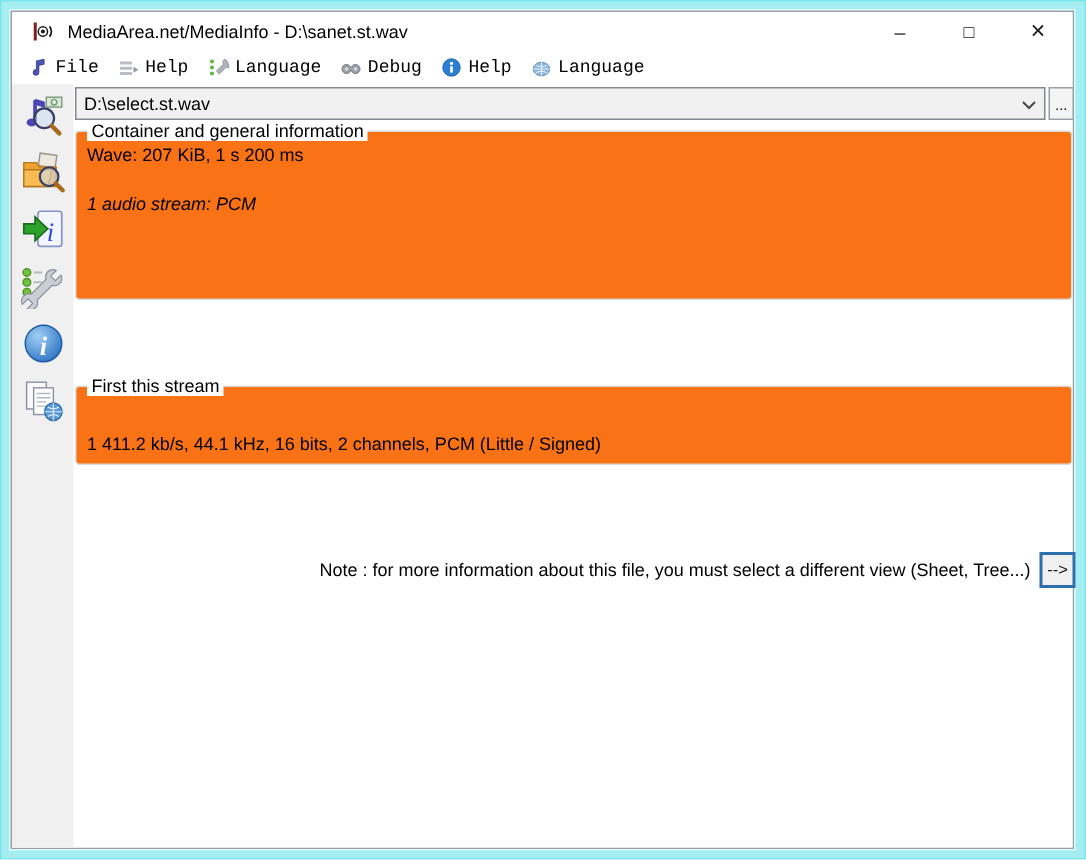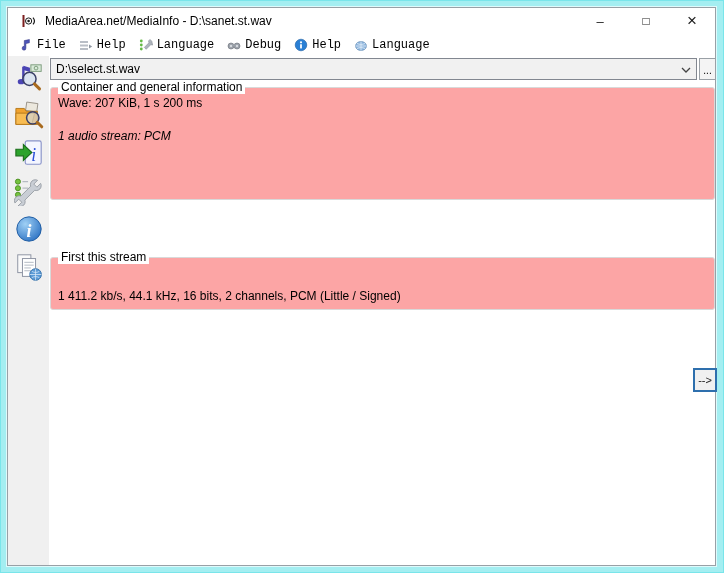--- a/index.html
+++ b/index.html
@@ -42,21 +42,21 @@
            background:#f1f1f1; border:1px solid #828790; display:flex; align-items:center;
            padding:0 20px 0 5px; }
   .combo-value { white-space:nowrap; overflow:hidden; }
   .combo-arrow { position:absolute; right:4px; top:5px; width:12px; height:12px; }
   .browse-btn { position:absolute; left:691px; top:2px; width:17px; height:22px;
                 background:#f4f4f4; border:1px solid #9aa0a6; display:flex;
                 align-items:flex-end; justify-content:center; font-size:10px; padding-bottom:3px; }
 
   
   .groupbox { position:absolute; left:42px; width:665px; border:1px solid #d9d9d9;
-              border-radius:3px; background:#fca5a5; }
+              border-radius:3px; background:#f97316; }
   .groupbox .gb-label { position:absolute; top:-8px; left:7px; background:#fff;
                         padding:0 3px; white-space:nowrap; }
   #group-general { top:31px; height:113px; }
   #group-audio   { top:201px; height:53px; }
   .gb-line { position:absolute; left:7px; white-space:nowrap; }
   #gen-line1-left  { top:8px; }
   #gen-line1-right { top:8px; left:330px; }
   #gen-line2 { top:41px;font-style:italic; }
   #aud-line1 { top:31px;text-align:center; }
 
@@ -214,17 +214,18 @@
         <span class="gb-label">Container and general information</span>
         <span class="gb-line" id="gen-line1-left">Wave: 207 KiB, 1 s 200 ms</span>
         <span class="gb-line" id="gen-line2">1 audio stream: PCM</span>
       </div>
 
       <div class="groupbox" id="group-audio">
         <span class="gb-label">First this stream</span>
         <span class="gb-line" id="aud-line1">1 411.2 kb/s, 44.1 kHz, 16 bits, 2 channels, PCM (Little / Signed)</span>
       </div>
 
+      <div class="note-text">Note : for more information about this file, you must select a different view (Sheet, Tree...)</div>
       <div class="note-btn">--&gt;</div>
 
     </div>
   </div>
 </div>
 
 </body></html>

